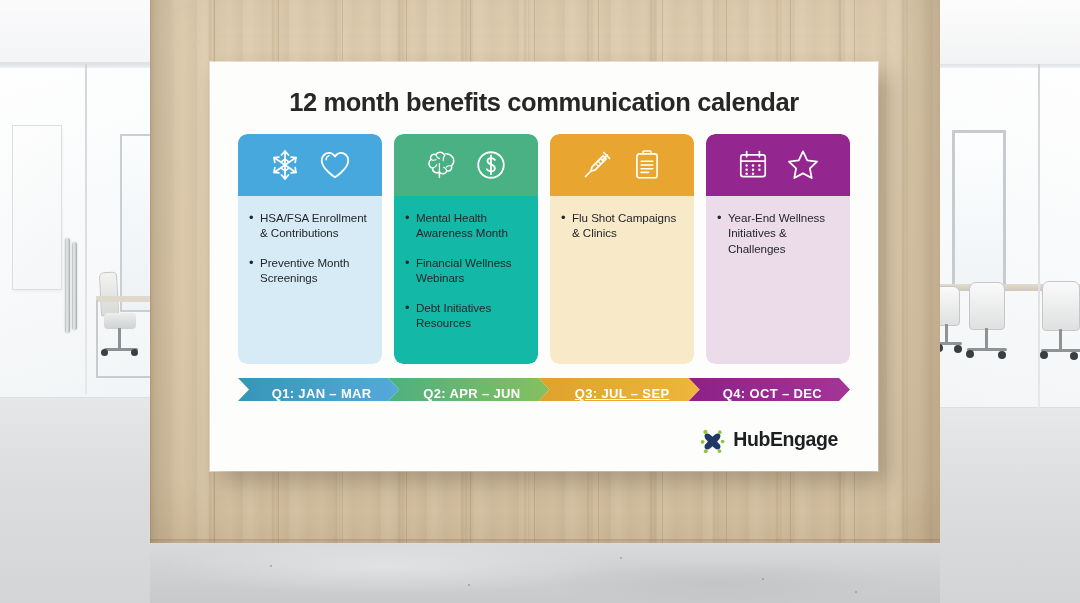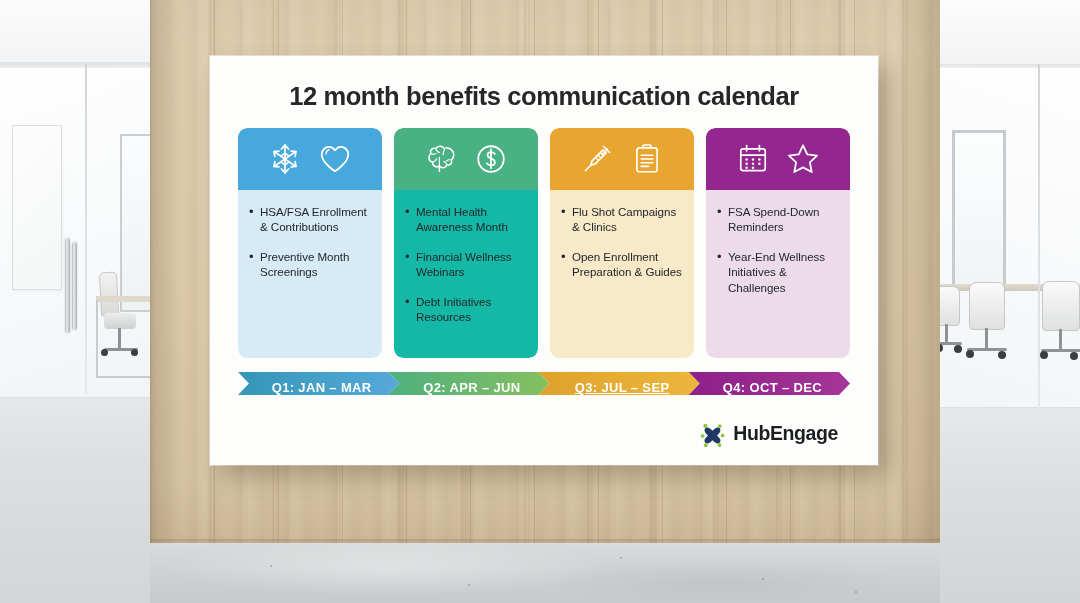--- a/index.html
+++ b/index.html
@@ -182,21 +182,21 @@
       radial-gradient(ellipse 260px 32px at 72% 65%, rgba(160,162,164,.22), rgba(255,255,255,0) 70%),
       linear-gradient(180deg,#d8dadb 0%,#cfd1d3 45%,#c7c9cb 100%);
   }
   .floor-speck {
     position:absolute; width:2px; height:2px; border-radius:50%;
     background: rgba(90,92,94,.42);
   }
 
   
   .poster {
-    position:absolute; left:210px; top:56px; width:668px; height:409px;
+    position:absolute; left:210px; top:62px; width:668px; height:409px;
     background:#fdfdfc;
     box-shadow: 10px 12px 22px rgba(60,44,22,.28), 0 0 0 1px rgba(255,255,255,.5);
   }
   .poster-inner {
     position:absolute; left:0; top:0; right:0; bottom:0;
     padding: 26px 28px 14px 28px;
     display:flex; flex-direction:column;
   }
 
   .poster-title {
@@ -447,21 +447,20 @@
               <path d="M12.2 5.5 L12.2 3.9 C12.2 3.3 12.7 2.8 13.3 2.8 L18.7 2.8 C19.3 2.8 19.8 3.3 19.8 3.9 L19.8 5.5"></path>
               <line x1="10.5" y1="12.5" x2="21.5" y2="12.5"></line>
               <line x1="10.5" y1="16" x2="21.5" y2="16"></line>
               <line x1="10.5" y1="19.5" x2="21.5" y2="19.5"></line>
               <line x1="10.5" y1="23" x2="17.5" y2="23"></line>
             </svg>
           </div>
           <div class="card-body" style="background:#f8e9c9;">
             <ul class="bullets">
               <li>Flu Shot Campaigns &amp; Clinics</li>
-              <li>Open Enrollment Preparation &amp; Guides</li>
             </ul>
           </div>
         </div>
 
         <div class="card">
           <div class="card-head" style="background:#93268f;">
             <svg width="34" height="34" viewBox="0 0 32 32" fill="none" stroke="#ffffff" stroke-width="1.6" stroke-linecap="round" stroke-linejoin="round">
               <rect x="4.5" y="6.5" width="23" height="20.5" rx="2.2"></rect>
               <line x1="4.5" y1="12.3" x2="27.5" y2="12.3"></line>
               <line x1="10" y1="3.3" x2="10" y2="8.3"></line>
@@ -476,21 +475,20 @@
                 <circle cx="10" cy="24.2" r="1.15"></circle>
                   <circle cx="16" cy="24.2" r="1.15"></circle>
               </g>
             </svg>
             <svg width="34" height="34" viewBox="0 0 32 32" fill="none" stroke="#ffffff" stroke-width="1.7" stroke-linecap="round" stroke-linejoin="round">
               <path d="M16 3.2 L20 11.6 L29.2 12.8 L22.5 19.2 L24.2 28.3 L16 23.9 L7.8 28.3 L9.5 19.2 L2.8 12.8 L12 11.6 Z"></path>
             </svg>
           </div>
           <div class="card-body" style="background:#ecdcea;">
             <ul class="bullets">
-              <li>FSA Spend-Down Reminders</li>
               <li>Year-End Wellness Initiatives &amp; Challenges</li>
             </ul>
           </div>
         </div>
 
       </div>
 
       <div class="ribbon">
         <div class="qseg" style="background:linear-gradient(90deg,#3596b7,#56a9da);">
           <span>Q1: JAN – MAR</span>

